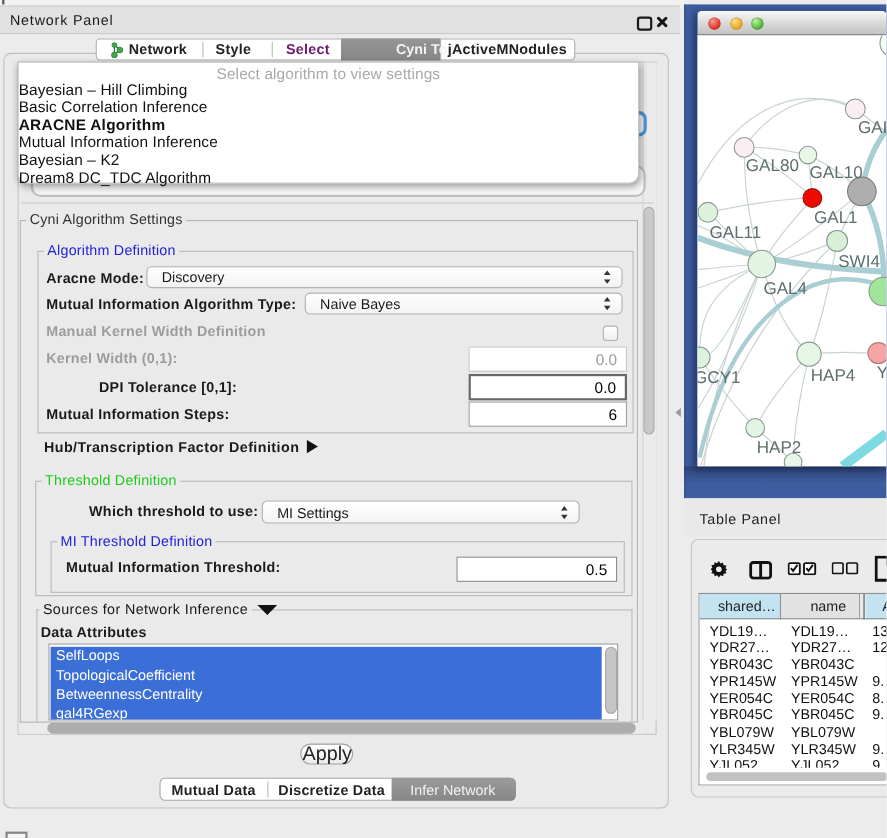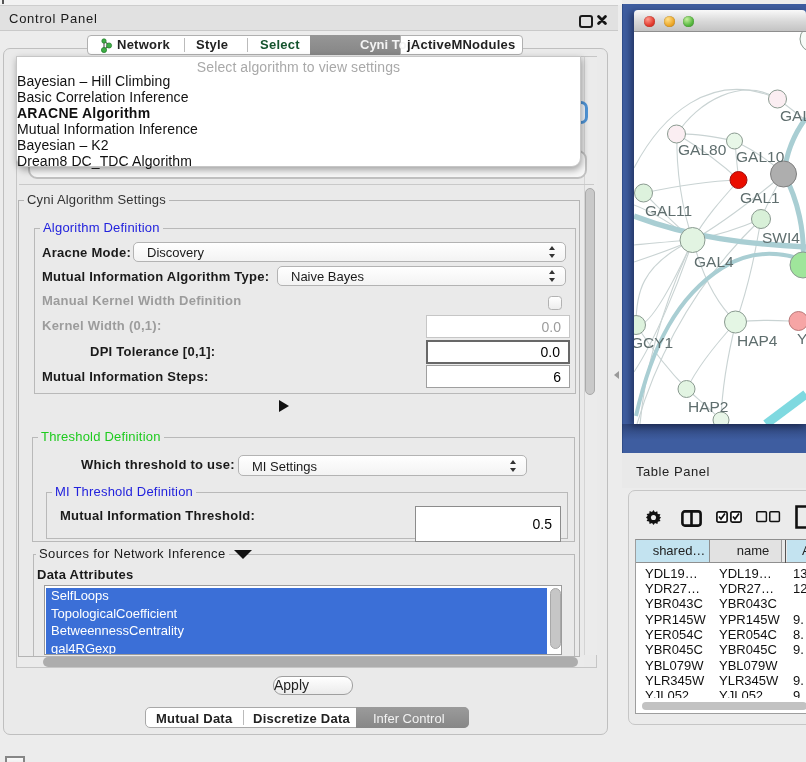--- a/index.html
+++ b/index.html
@@ -17,21 +17,21 @@
 .fld span{position:absolute;right:8px;top:50%;transform:translateY(-50%);font-size:14px;}
 .glbl{position:absolute;background:#eaeaea;padding:0 3px;line-height:15px;}
 </style>
 </head>
 <body>
 <div id="page">
 
 <div class="a" style="left:0;top:0;width:622px;height:5px;background:#f2f2f2;"></div>
 <div class="a" style="left:2px;top:0;width:2px;height:4px;background:#555;"></div>
 <div class="a" style="left:0;top:5px;width:618px;height:26px;background:#e1e1e1;border-top:1px solid #cdcdcd;border-bottom:1px solid #c9c9c9;box-sizing:border-box;"></div>
-<div class="a" style="left:9px;top:11px;letter-spacing:0.75px;">Control Panel</div>
+<div class="a" style="left:9px;top:11px;letter-spacing:0.75px;">Network Panel</div>
 <div class="a" style="left:579px;top:15px;width:9.5px;height:8.5px;border:2.2px solid #1a1a1a;border-radius:3px;"></div>
 <svg class="a" style="left:597px;top:14.5px;" width="10" height="10" viewBox="0 0 10 10">
  <path d="M1.6 1.6 L8.4 8.4 M8.4 1.6 L1.6 8.4" stroke="#141414" stroke-width="2.8" stroke-linecap="round"></path>
 </svg>
 
 <div class="a" style="left:3px;top:48px;width:605px;height:687px;background:#eaeaea;border:1px solid #bfbfbf;border-radius:7px;box-sizing:border-box;"></div>
 
 <div class="a" style="left:16px;top:56px;width:581px;height:612px;background:#eaeaea;border:1px solid #c6c6c6;box-sizing:border-box;"></div>
 
 <div class="a" style="left:584px;top:57px;width:12px;height:598px;background:#ebebeb;border-left:1px solid #d4d4d4;"></div>
@@ -50,21 +50,21 @@
 <div class="a" style="left:310px;top:35px;width:90px;height:20px;background:linear-gradient(#969696,#868686);"></div>
 <div class="a" style="left:400px;top:35px;width:1px;height:20px;background:#b0b0b0;"></div>
 <svg class="a" style="left:100px;top:38px;" width="14" height="15" viewBox="0 0 14 15">
  <path d="M4 3 L9 7 L4 12 M4 3 L4 12" stroke="#5a5a5a" stroke-width="1.2" fill="none"></path>
  <circle cx="4" cy="3" r="2.2" fill="#3fae46" stroke="#1f7a28" stroke-width="0.7"></circle>
  <circle cx="9" cy="7.5" r="2.6" fill="#3fae46" stroke="#1f7a28" stroke-width="0.7"></circle>
  <circle cx="4" cy="12" r="2.6" fill="#3fae46" stroke="#1f7a28" stroke-width="0.7"></circle>
 </svg>
 <div class="a b" style="left:117px;top:37px;color:#222;">Network</div>
 <div class="a b" style="left:196px;top:37px;color:#222;">Style</div>
-<div class="a b" style="left:260px;top:37px;color:#14532d;">Select</div>
+<div class="a b" style="left:260px;top:37px;color:#701a75;">Select</div>
 <div class="a b" style="left:319px;top:37px;color:#f3f3f3;letter-spacing:0;margin-left:41px;">Cyni Toolbox</div>
 <div class="a b" style="left:407px;top:37px;color:#222;">jActiveMNodules</div>
 
 <div class="a" style="left:16px;top:56px;width:565px;height:111px;background:#fff;border:1px solid #c6c6c6;box-shadow:1px 3px 7px rgba(0,0,0,0.35);box-sizing:border-box;border-radius:0 0 9px 9px;"></div>
 <div class="a" style="left:16px;top:58.5px;width:565px;text-align:center;color:#a9a9a9;font-size:14px;letter-spacing:0.1px;">Select algorithm to view settings</div>
 <div class="a" style="left:17px;top:73px;line-height:16px;color:#111;font-size:14px;letter-spacing:0.1px;">
 Bayesian – Hill Climbing<br>
 Basic Correlation Inference<br>
 <span class="b">ARACNE Algorithm</span><br>
 Mutual Information Inference<br>
@@ -95,56 +95,57 @@
     </div>
 <div class="a b" style="left:42px;top:344px;margin-left:48px;">DPI Tolerance [0,1]:</div>
 <div class="fld" style="left:426px;top:340px;width:144px;height:24px;border:2px solid #686868;">
       <span style="color:#000;">0.0</span>
     </div>
 <div class="a b" style="left:42px;top:369px;">Mutual Information Steps:</div>
 <div class="fld" style="left:426px;top:365px;width:144px;height:23px;border:1px solid #9f9f9f;">
       <span style="color:#000;">6</span>
     </div>
 
+<div class="a b" style="left:40px;top:399px;letter-spacing:0.4px;">Hub/Transcription Factor Definition</div>
 <div class="a" style="left:279px;top:400px;width:0;height:0;border-top:6px solid transparent;border-bottom:6px solid transparent;border-left:10px solid #111;"></div>
 
 <div class="a" style="left:32px;top:437px;width:541px;height:103px;border:1px solid #b9b9b9;"></div>
 <div class="glbl" style="left:38px;top:429px;color:#1ecb1e;">Threshold Definition</div>
 <div class="a b" style="left:81px;top:457px;">Which threshold to use:</div>
 <div class="combo" style="left:238px;top:455px;width:289px;height:21px;">
       <span class="tx">MI Settings</span>
       <span class="arr"></span>
     </div>
 
 <div class="a" style="left:46px;top:492px;width:520px;height:45px;border:1px solid #b9b9b9;"></div>
 <div class="glbl" style="left:52px;top:484px;color:#2222dd;">MI Threshold Definition</div>
 <div class="a b" style="left:60px;top:508px;">Mutual Information Threshold:</div>
-<div class="fld" style="left:415px;top:506px;width:146px;height:36px;border:1.5px solid #8c8c8c;">
+<div class="fld" style="left:415px;top:506px;width:146px;height:23px;border:1.5px solid #8c8c8c;">
       <span style="color:#000;">0.5</span>
     </div>
 
 <div class="a" style="left:33px;top:554px;width:540px;height:101px;border:1px solid #b9b9b9;border-bottom:none;"></div>
 <div class="glbl" style="left:36px;top:546px;letter-spacing:0.38px;">Sources for Network Inference</div>
 <div class="a" style="left:234px;top:549.5px;width:0;height:0;border-left:9px solid transparent;border-right:9px solid transparent;border-top:9.5px solid #111;"></div>
 <div class="a b" style="left:37px;top:567px;">Data Attributes</div>
 
 <div class="a" style="left:44px;top:585px;width:518px;height:70px;background:#fff;border:1px solid #9b9b9b;box-sizing:border-box;overflow:hidden;padding-left:40px;">
  <div style="position:absolute;left:1px;top:2px;width:501px;height:70px;background:#3b6fd7;"></div>
  <div style="position:absolute;left:6px;top:1px;line-height:17.6px;color:#fff;font-size:13px;">SelfLoops<br>TopologicalCoefficient<br>BetweennessCentrality<br>gal4RGexp</div>
  <div style="position:absolute;left:505px;top:2px;width:11px;height:61px;background:#c6c6c6;border:1px solid #a8a8a8;border-radius:6px;box-sizing:border-box;"></div>
 </div>
 
-<div class="a" style="left:273px;top:676px;width:80px;height:19px;background:linear-gradient(#ffffff,#ebebeb);border:1px solid #9f9f9f;border-radius:9px;box-sizing:border-box;text-align:left;line-height:17px;color:#222;font-size:14px;">Apply</div>
+<div class="a" style="left:273px;top:676px;width:48px;height:19px;background:linear-gradient(#ffffff,#ebebeb);border:1px solid #9f9f9f;border-radius:9px;box-sizing:border-box;text-align:right;line-height:17px;color:#222;font-size:18px;">Apply</div>
 
 <div class="a" style="left:145px;top:707px;width:324px;height:21px;background:#fff;border:1px solid #a8a8a8;border-radius:5px;box-sizing:border-box;"></div>
 <div class="a" style="left:243px;top:710px;width:1px;height:15px;background:#bbb;"></div>
 <div class="a" style="left:356px;top:707px;width:113px;height:21px;background:linear-gradient(#9b9b9b,#878787);border-radius:0 5px 5px 0;box-sizing:border-box;"></div>
 <div class="a b" style="left:156px;top:711px;color:#222;">Mutual Data</div>
 <div class="a b" style="left:253px;top:711px;color:#222;">Discretize Data</div>
-<div class="a" style="left:373px;top:711px;color:#f2f2f2;">Infer Control</div>
+<div class="a" style="left:373px;top:711px;color:#f2f2f2;">Infer Network</div>
 
 <div class="a" style="left:4.5px;top:756px;width:20px;height:14px;border:2.5px solid #868686;background:linear-gradient(#fafafa,#e2e2e2);box-sizing:border-box;"></div>
 
 <div class="a" style="left:622px;top:4px;width:184px;height:449px;background:#3e5da0;border-left:1px solid #2f4c88;box-sizing:border-box;"></div>
 <div class="a" style="left:622px;top:424px;width:184px;height:16px;background:linear-gradient(rgba(20,30,60,0.38),rgba(20,30,60,0));"></div>
 <div class="a" style="left:634px;top:10px;width:172px;height:414px;box-shadow:-3px 2px 7px rgba(0,0,20,0.45);"></div>
 <div class="a" style="left:634px;top:10px;width:172px;height:22px;background:linear-gradient(#f9f9f9,#d8d8d8 55%,#c3c3c3);border-bottom:1px solid #8f8f8f;box-sizing:border-box;border-radius:4px 4px 0 0;"></div>
 <div class="a" style="left:643.5px;top:15.5px;width:11px;height:11px;border-radius:50%;background:radial-gradient(circle at 35% 30%,#ff9a8e,#e23b2e 60%,#c22a20);box-shadow:inset 0 0 1px #8c1f17;"></div>
 <div class="a" style="left:663.5px;top:15.5px;width:11px;height:11px;border-radius:50%;background:radial-gradient(circle at 35% 30%,#ffe08a,#eda829 60%,#c9871b);box-shadow:inset 0 0 1px #8f6410;"></div>
 <div class="a" style="left:683px;top:15.5px;width:11px;height:11px;border-radius:50%;background:radial-gradient(circle at 35% 30%,#c5f09e,#57b840 60%,#3f962c);box-shadow:inset 0 0 1px #2d711e;"></div>

